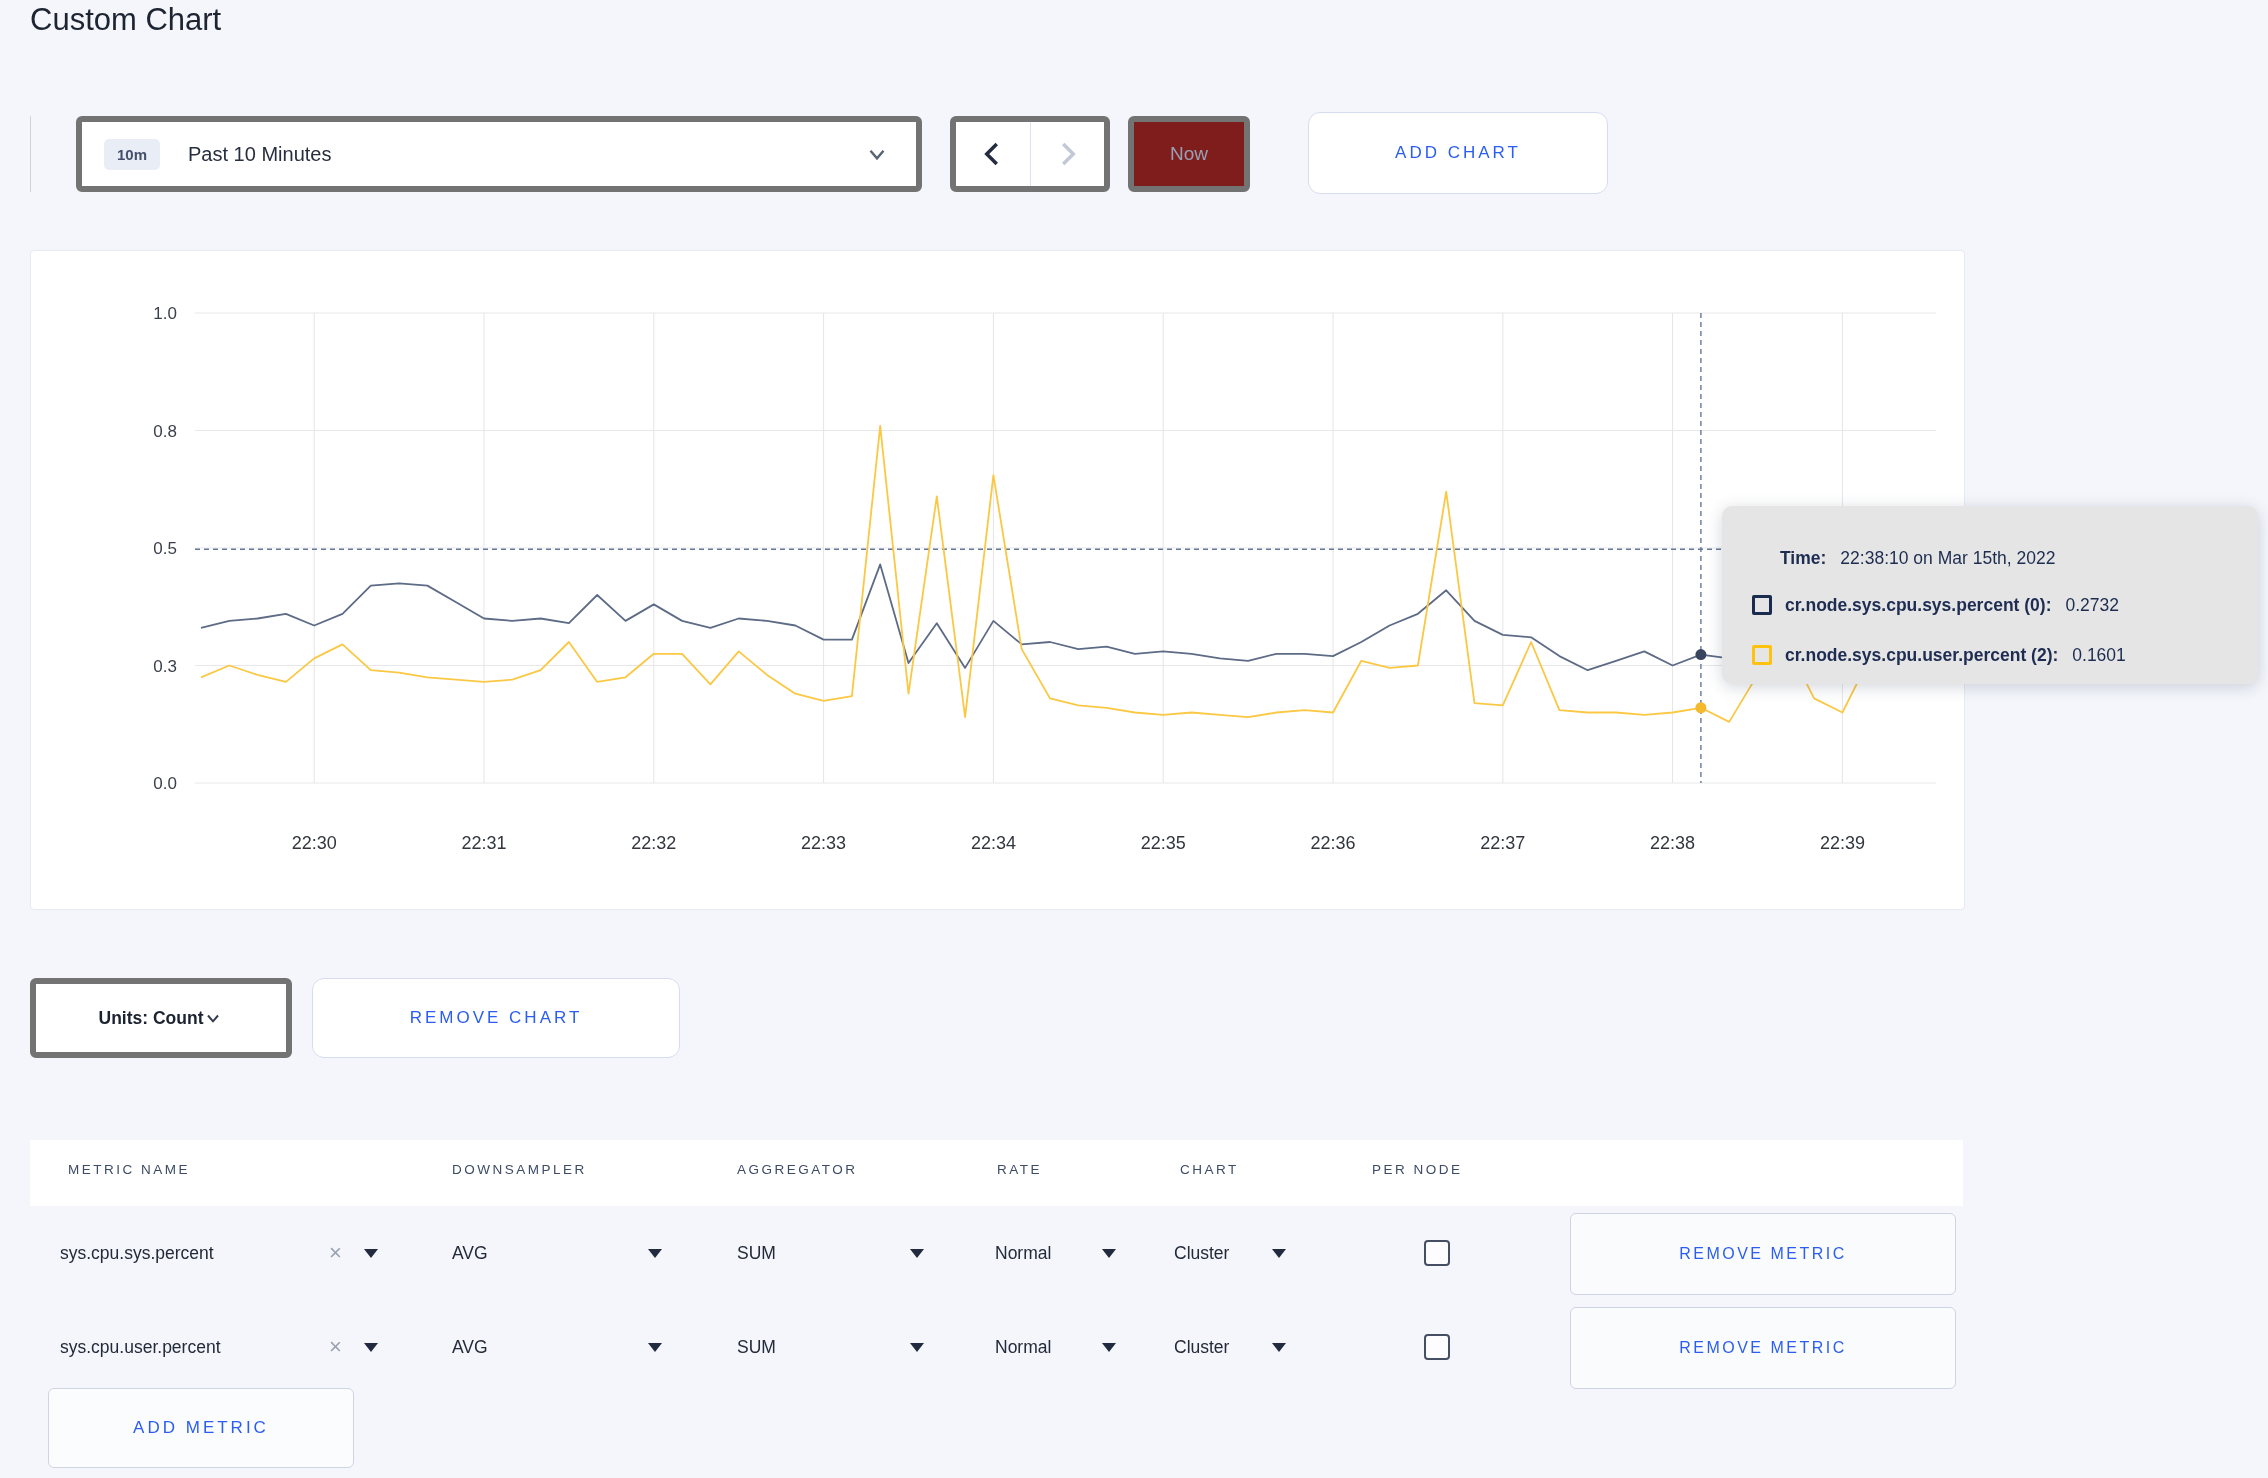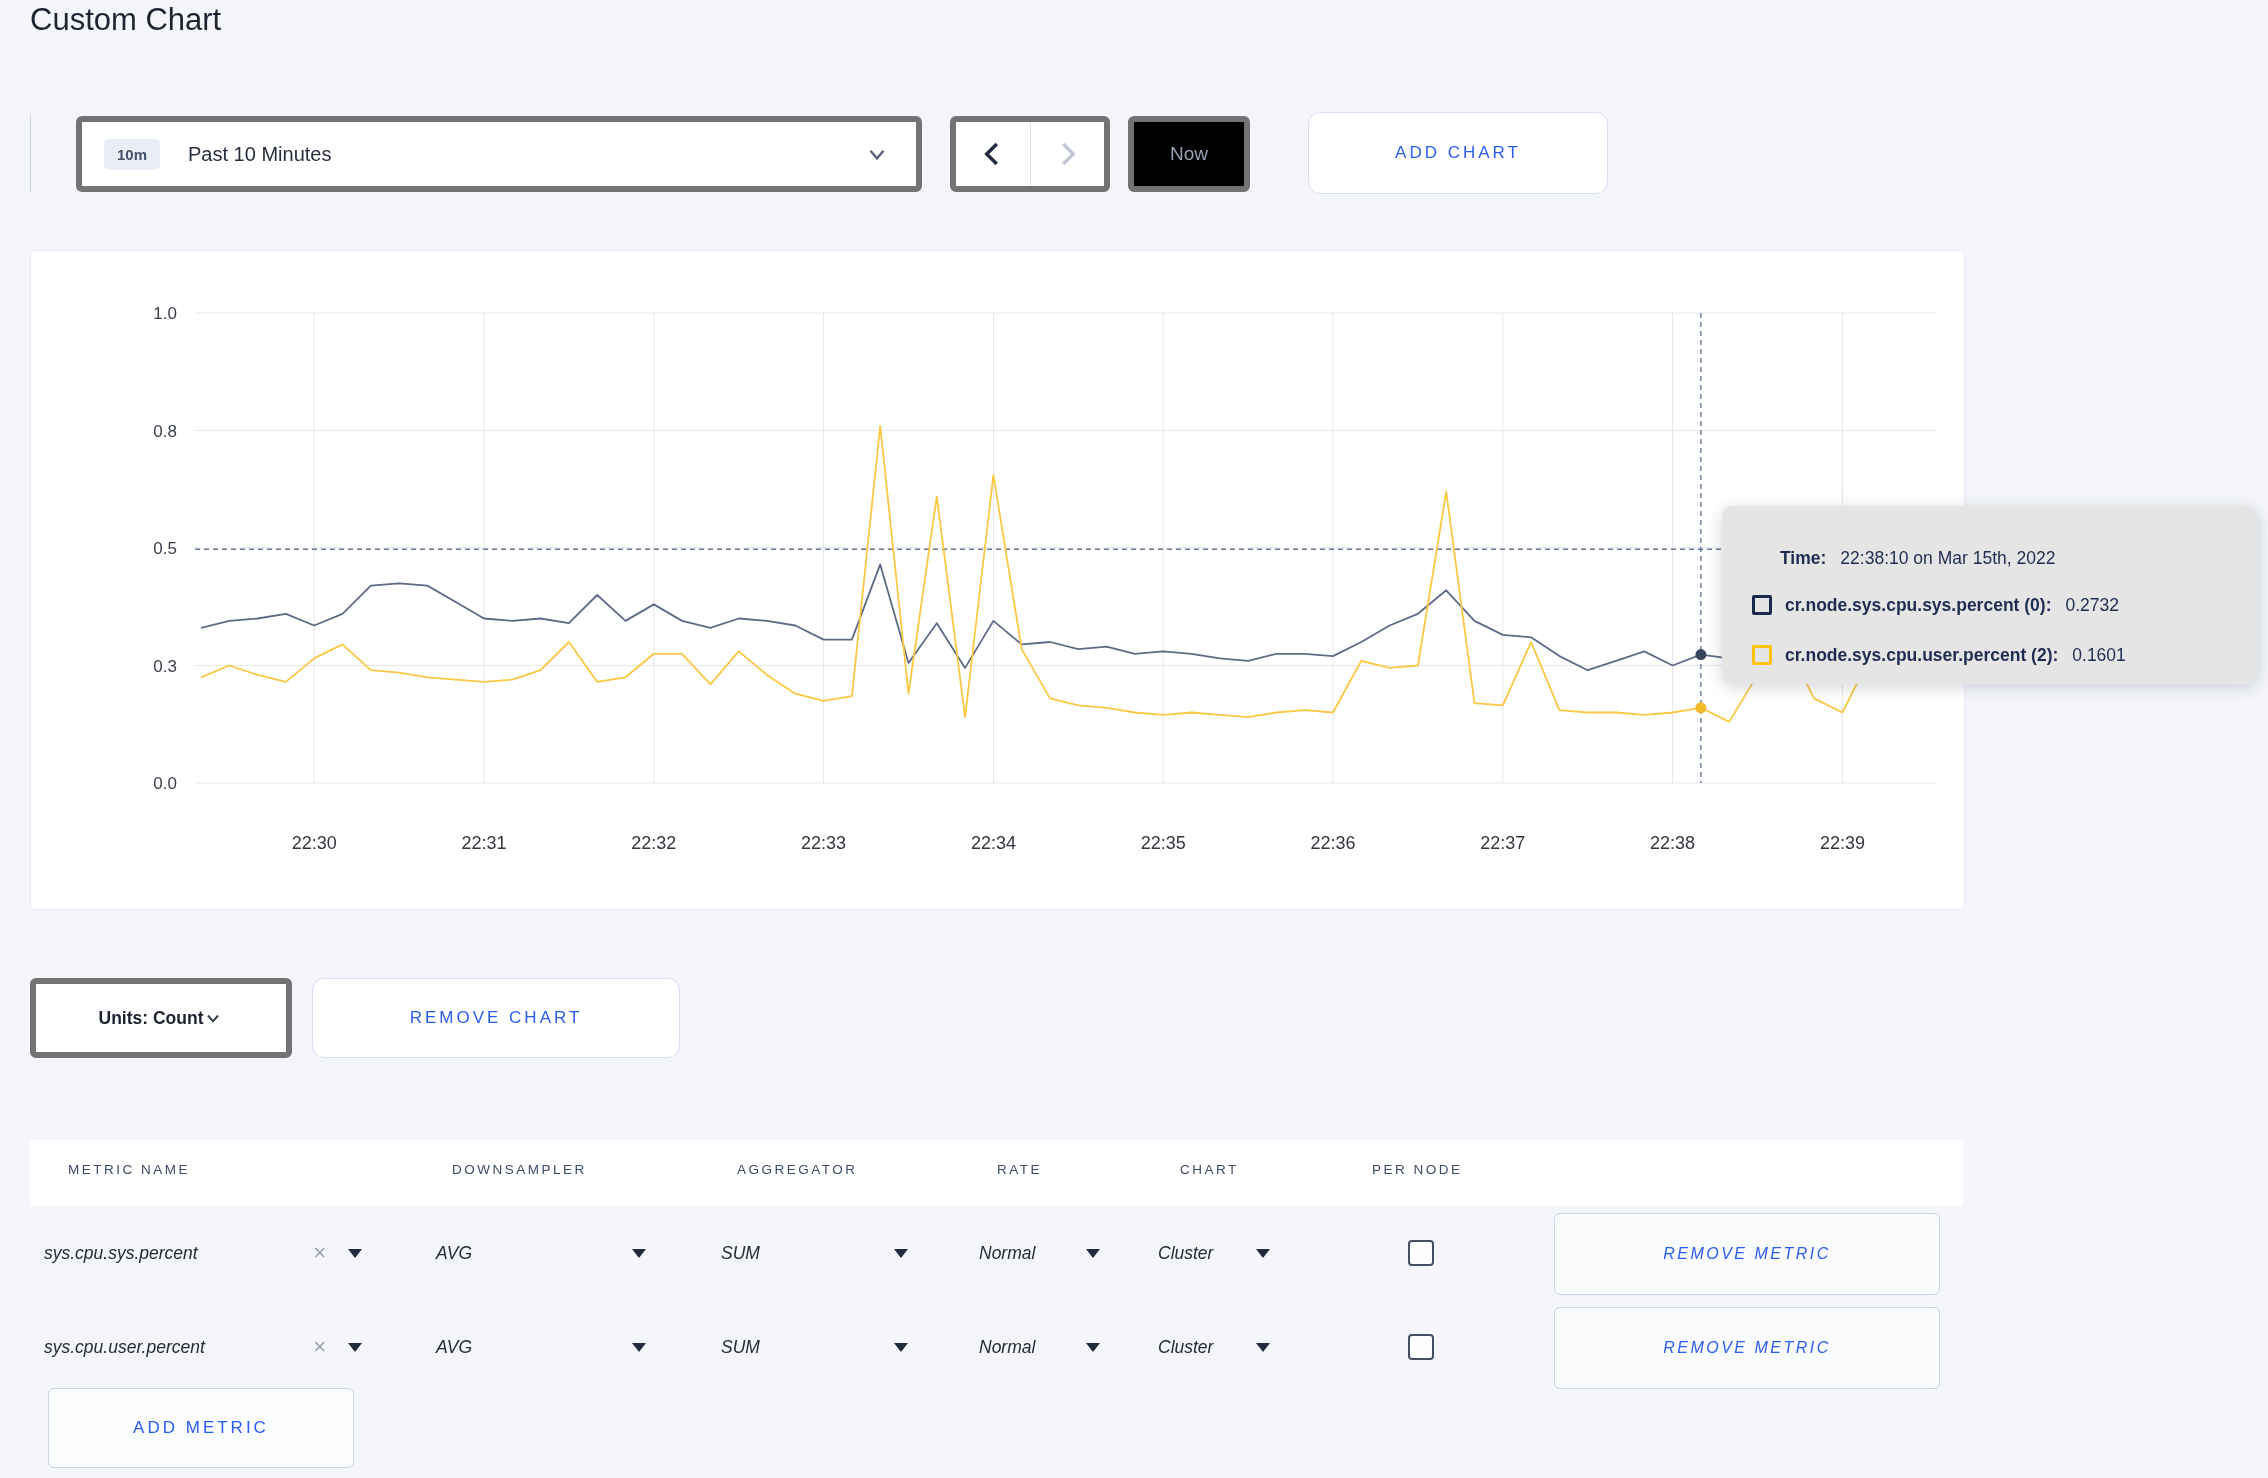--- a/index.html
+++ b/index.html
@@ -14,21 +14,21 @@
   .btn{box-sizing:border-box;display:flex;align-items:center;justify-content:center;background:#fff;
        border:6px solid #737373;border-radius:6px;cursor:pointer;}
   .time-select{left:76px;top:116px;width:846px;height:76px;justify-content:flex-start;padding:0 26px 0 22px;}
   .time-badge{background:#e9edf5;border-radius:5px;padding:7px 13px;font-size:15px;font-weight:700;color:#45506a;}
   .time-label{margin-left:28px;font-size:20px;color:#272e3e;}
   .spacer{flex:1;}
   .chev svg{display:block;}
   .arrow-group{left:950px;top:116px;width:160px;height:76px;padding:0;overflow:hidden;}
   .arrow-cell{flex:1;height:100%;display:flex;align-items:center;justify-content:center;}
   .arrow-cell.first{border-right:1px solid #dde2ee;}
-  .now-btn{left:1128px;top:116px;width:122px;height:76px;background:#000000;font-size:19px;color:#98a1b3;}
+  .now-btn{left:1128px;top:116px;width:122px;height:76px;background:#7f1d1d;font-size:19px;color:#98a1b3;}
   .blue-btn{color:#2b5df0;letter-spacing:3px;font-size:17px;border:1px solid #d6ddf0;border-radius:12px;}
   .add-chart{left:1308px;top:112px;width:300px;height:82px;}
   
   .chart-card{left:30px;top:250px;width:1933px;height:658px;background:#fff;border:1px solid #e6eaf2;border-radius:4px;}
   .chart-card svg{position:absolute;left:0;top:0;font-family:inherit;}
   
   .tooltip{left:1722px;top:506px;width:536px;height:178px;background:#e5e5e5;border-radius:10px;
            box-shadow:0 3px 16px rgba(40,50,80,.20);z-index:6;box-sizing:border-box;
            padding:30px 0 0 30px;color:#1d2c50;}
   .tt-row{display:flex;align-items:center;height:50px;font-size:17.5px;}
@@ -37,21 +37,21 @@
   .tt-val{margin-left:14px;}
   .swatch{width:14px;height:14px;border-radius:2px;margin-right:13px;flex:0 0 auto;}
   .swatch.sys{border:3px solid #1b2b4e;}
   .swatch.user{border:3px solid #ffc20e;}
   
   .units-btn{left:30px;top:978px;width:262px;height:80px;font-size:17.5px;font-weight:700;color:#1b2230;}
   .remove-chart{left:312px;top:978px;width:368px;height:80px;}
   
   .table-head{left:30px;top:1140px;width:1933px;height:66px;background:#fff;}
   .th{position:absolute;top:22px;font-size:13.5px;letter-spacing:2.5px;color:#3d4c66;font-weight:500;}
-  .row-band{left:16px;width:1933px;height:94px;font-style:italic;}
+  .row-band{left:32px;width:1933px;height:94px;}
   .row1{top:1206px;} .row2{top:1300px;}
   .cell{position:absolute;top:0;height:100%;display:flex;align-items:center;font-size:17.5px;color:#232a39;}
   .x-icon{font-size:22px;color:#9aa2b0;line-height:1;}
   .caret{width:0;height:0;border-left:7px solid transparent;border-right:7px solid transparent;border-top:9px solid #212a3e;}
   .checkbox{box-sizing:border-box;width:26px;height:26px;border:2px solid #454f63;border-radius:4px;background:#fdfdff;}
   .remove-metric{position:absolute;left:1538px;top:7px;width:384px;height:80px;background:rgba(255,255,255,.55);
                  border:1px solid #ccd4e6;border-radius:6px;display:flex;align-items:center;justify-content:center;
                  font-size:16px;letter-spacing:2.5px;color:#2b5df0;cursor:pointer;}
   .add-metric{left:48px;top:1388px;width:306px;height:80px;background:#fbfcfe;border:1px solid #ccd4e6;border-radius:6px;}
 </style>

